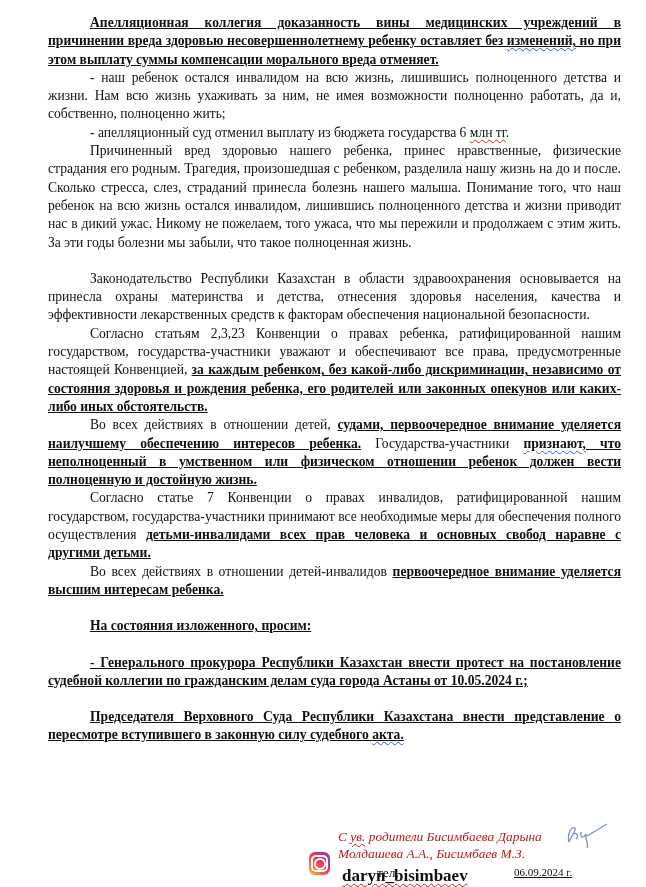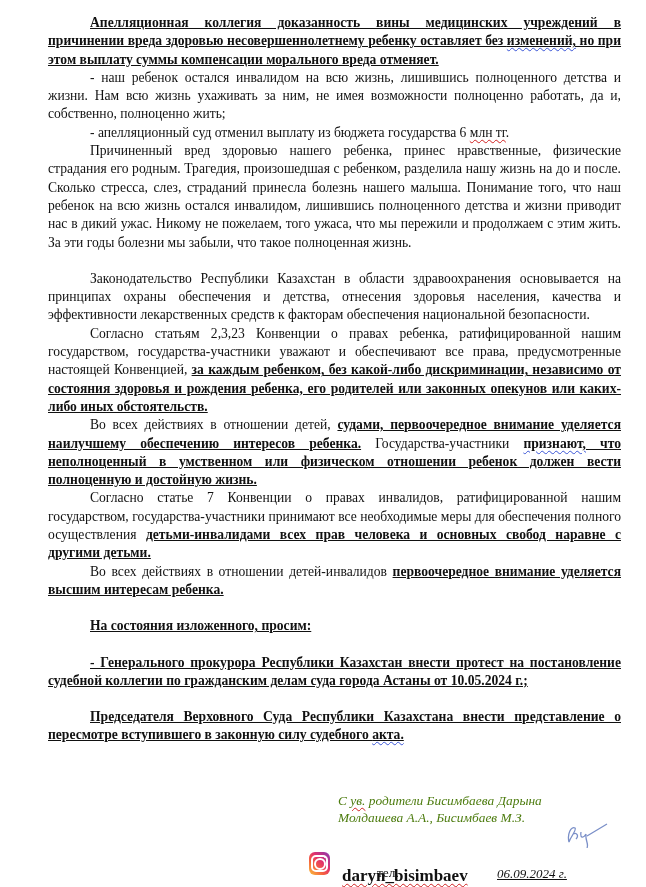--- a/index.html
+++ b/index.html
@@ -4,44 +4,44 @@
 <style>
   html, body { margin: 0; padding: 0; background: #ffffff; }
   body { width: 646px; height: 887px; overflow: hidden; position: relative;
          font-family: "Liberation Serif", serif; color: #111; }
   .page { position: absolute; left: 48px; top: 14px; width: 573px; font-size: 13.6px; line-height: 18.3px; }
   p { margin: 0; text-align: justify; text-indent: 42px; }
   .b { font-weight: bold; text-decoration: underline; }
   .gap { height: 18px; }
   .wavy-blue { text-decoration: underline wavy #3a55d6; text-decoration-thickness: 1px; text-underline-offset: 2px; }
   .wavy-red { text-decoration: underline wavy #d02020; text-decoration-thickness: 1px; text-underline-offset: 2px; }
-  .sig { position: absolute; left: 338px; top: 792px; font-style: italic; font-size: 13.4px; line-height: 17px; color: #4d7c0f; }
+  .sig { position: absolute; left: 338px; top: 828px; font-style: italic; font-size: 13.4px; line-height: 17px; color: #b91c1c; }
   .tel { position: absolute; left: 377px; top: 865px; font-size: 13.4px; }
   .insta { position: absolute; left: 309px; top: 852px; width: 21px; height: 23px; border-radius: 6px;
            background: linear-gradient(45deg, #f9c23c 0%, #f56040 35%, #e1306c 60%, #833ab4 100%); }
   .insta .ring { position: absolute; left: 5px; top: 6px; width: 8px; height: 8px; border: 2px solid #fff; border-radius: 50%; }
   .insta .frame { position: absolute; left: 2px; top: 3px; width: 13px; height: 13px; border: 2px solid #fff; border-radius: 5px; }
   .insta .dot { position: absolute; right: 4px; top: 4px; width: 2px; height: 2px; background: #fff; border-radius: 50%; }
   .handle { position: absolute; left: 342px; top: 866px; font-weight: bold; font-size: 17px; }
-  .date { position: absolute; left: 497px; top: 866px; font-size: 13px; text-decoration: underline; font-style: italic; }
+  .date { position: absolute; left: 514px; top: 866px; font-size: 11px; text-decoration: underline; }
   .signature { position: absolute; left: 563px; top: 820px; width: 50px; height: 28px; }
 </style>
 </head>
 <body>
 
 <div class="page">
   <p class="b"><span>Апелляционная коллегия доказанность вины медицинских учреждений в причинении вреда здоровью несовершеннолетнему ребенку оставляет без </span><span class="wavy-blue">изменений,</span><span> но при этом выплату суммы компенсации морального вреда отменяет.</span></p>
 
   <p>- наш ребенок остался инвалидом на всю жизнь, лишившись полноценного детства и жизни. Нам всю жизнь ухаживать за ним, не имея возможности полноценно работать, да и, собственно, полноценно жить;</p>
   <p><span>- апелляционный суд отменил выплату из бюджета государства 6 </span><span class="wavy-red">млн тг</span><span>.</span></p>
 
   <p>Причиненный вред здоровью нашего ребенка, принес нравственные, физические страдания его родным. Трагедия, произошедшая с ребенком, разделила нашу жизнь на до и после. Сколько стресса, слез, страданий принесла болезнь нашего малыша. Понимание того, что наш ребенок на всю жизнь остался инвалидом, лишившись полноценного детства и жизни приводит нас в дикий ужас. Никому не пожелаем, того ужаса, что мы пережили и продолжаем с этим жить. За эти годы болезни мы забыли, что такое полноценная жизнь.</p>
 
   <div class="gap"></div>
-  <p>Законодательство Республики Казахстан в области здравоохранения основывается на принципах охраны обеспечения и детства, отнесения здоровья населения, качества и эффективности лекарственных средств к факторам обеспечения национальной безопасности.</p>
+  <p>Законодательство Республики Казахстан в области здравоохранения основывается на принесла охраны материнства и детства, отнесения здоровья населения, качества и эффективности лекарственных средств к факторам обеспечения национальной безопасности.</p>
 
   <p><span>Согласно статьям 2,3,23 Конвенции о правах ребенка, ратифицированной нашим государством,  государства-участники уважают и обеспечивают все права, предусмотренные настоящей Конвенцией, </span><span class="b">за каждым ребенком, без какой-либо дискриминации, независимо от состояния здоровья и рождения ребенка, его родителей или законных опекунов или каких-либо иных обстоятельств.</span></p>
 
   <p><span>Во всех действиях в отношении детей, </span><span class="b">судами, первоочередное внимание уделяется наилучшему обеспечению интересов ребенка.</span><span> Государства-участники </span><span class="b wavy-blue">признают,</span><span class="b"> что неполноценный в умственном или физическом отношении ребенок должен вести полноценную и достойную жизнь.</span></p>
 
   <p><span>Согласно статье 7 Конвенции о правах инвалидов, ратифицированной нашим государством, государства-участники принимают все необходимые меры для обеспечения полного осуществления </span><span class="b">детьми-инвалидами всех прав человека и основных свобод наравне с другими детьми.</span></p>
 
   <p><span>Во всех действиях в отношении детей-инвалидов </span><span class="b">первоочередное внимание уделяется высшим интересам ребенка.</span></p>
 
   <div class="gap"></div>

